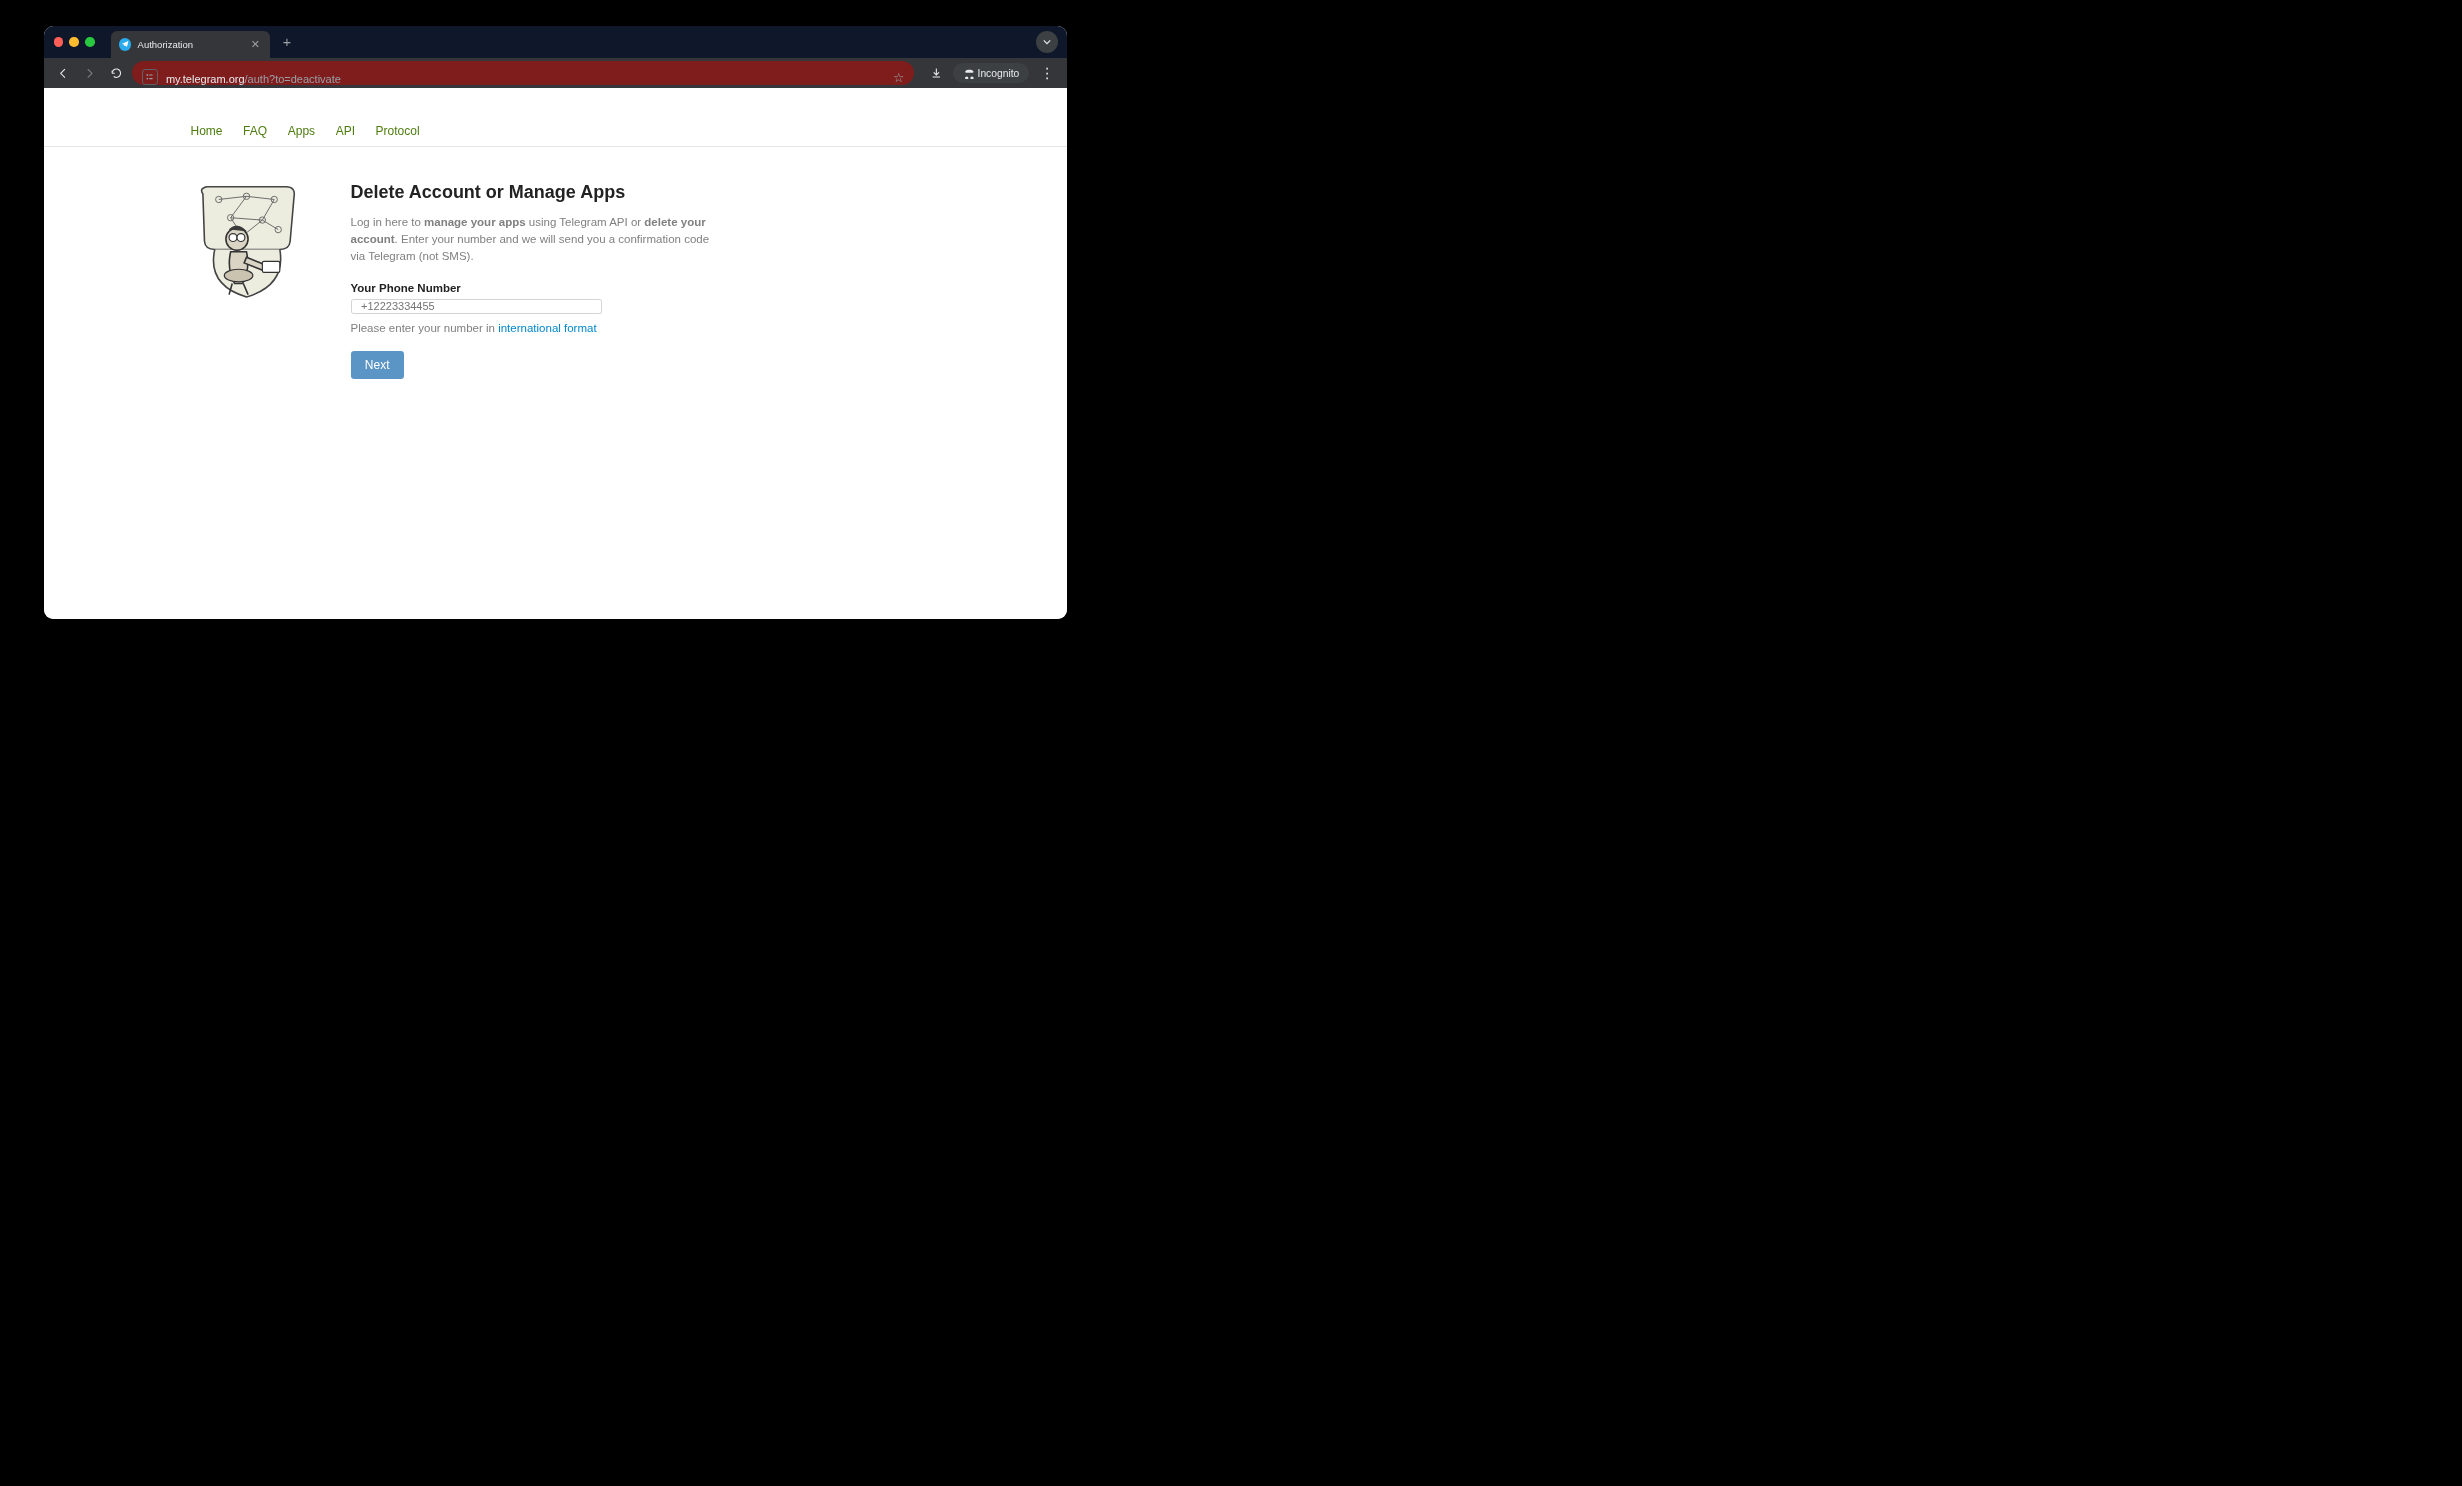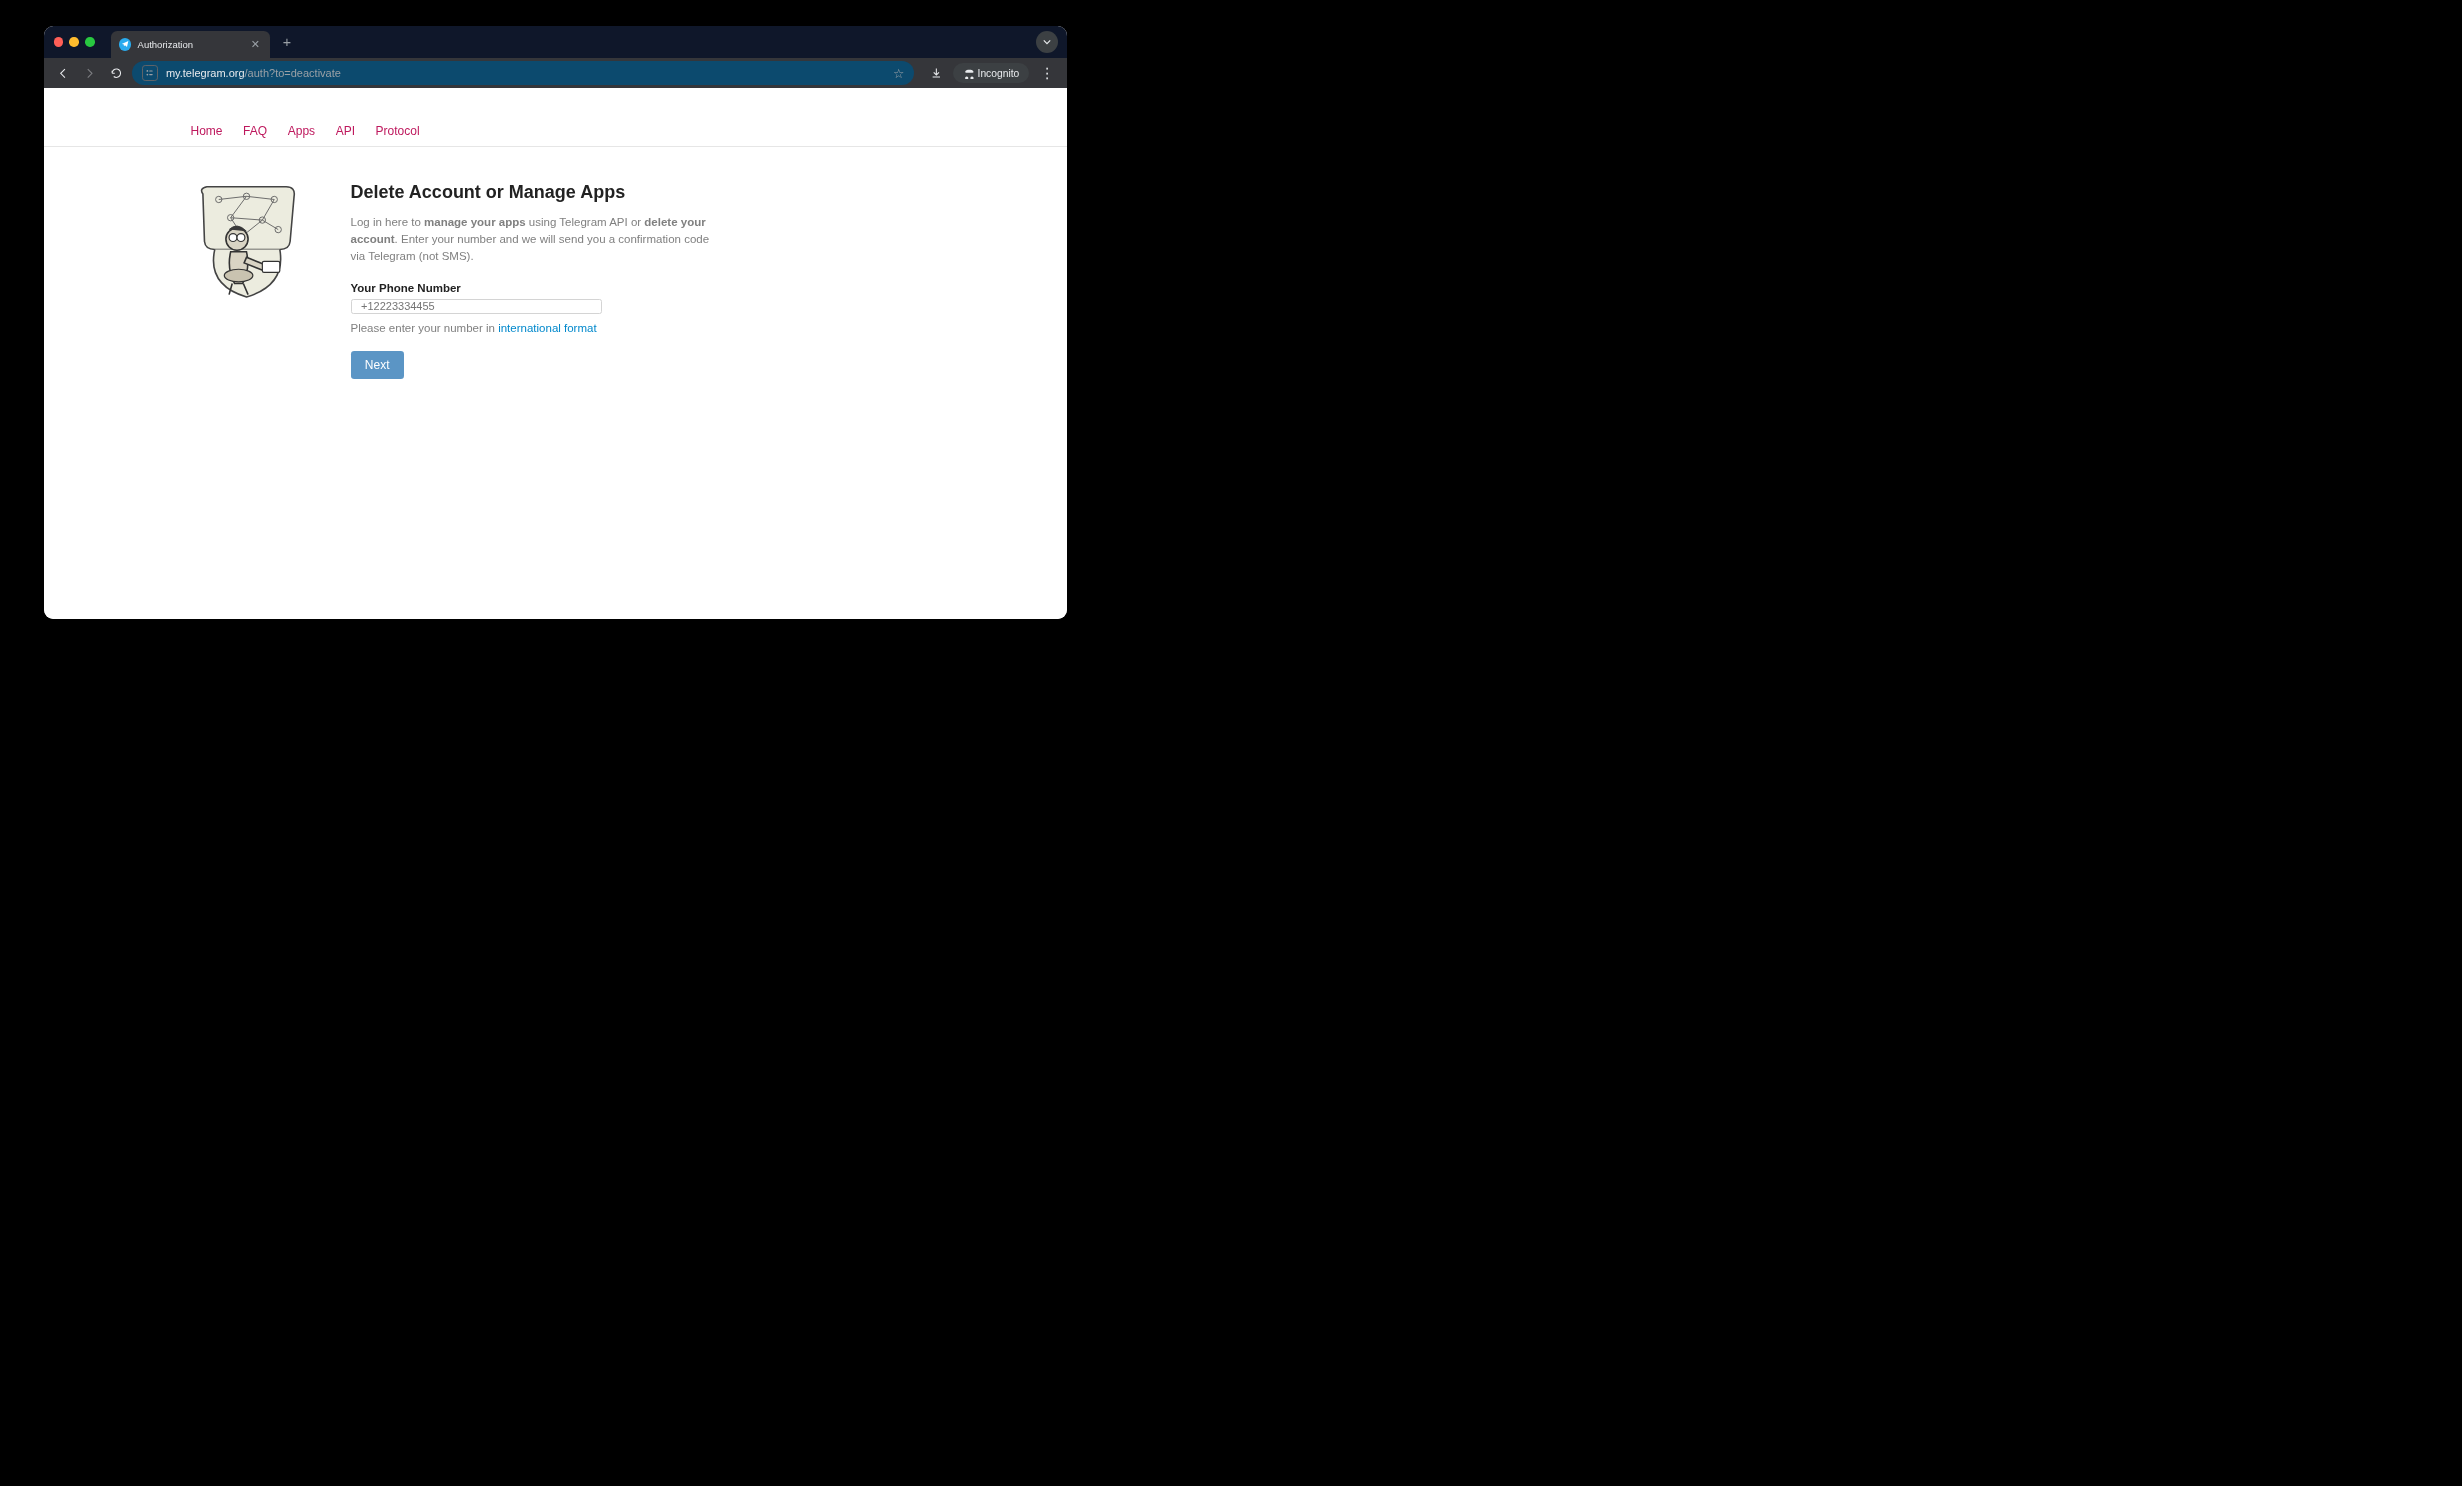--- a/index.html
+++ b/index.html
@@ -87,22 +87,22 @@
       padding:0 8px; gap:4.8px;
     }
     .nav-btn {
       width:22px;height:22px;border-radius:50%;
       display:flex;align-items:center;justify-content:center;
       color:#9aa0a6;cursor:pointer;
     }
     .nav-btn.disabled{opacity:.4;}
     .nav-btn svg{width:12.7px;height:12.7px;stroke:#e8eaed;stroke-width:2;fill:none;}
     .addr-field {
-      flex:1; background:#0c4a6e; border-radius:16px; height:24px;
-      display:flex;align-items:center; padding:0 9.5px; gap:8px; color:#e8eaed;
+      flex:1; background:#7f1d1d; border-radius:16px; height:24px;
+      display:flex;align-items:flex-end; padding:0 9.5px; gap:8px; color:#e8eaed;
       font-size:11px;
     }
     .addr-prefix {
       width:16px;height:16px;display:flex;align-items:center;justify-content:center;
       color:#9aa0a6;font-size:8.7px;border:0.8px solid #5f6368;border-radius:3.2px;
       padding:0 1.6px;
     }
     .addr-text { flex:1; }
     .addr-domain { color:#e8eaed; }
     .addr-path { color:#9aa0a6; }
@@ -131,21 +131,21 @@
       border-bottom:0.8px solid #e6e6e6;
       padding: 0;
     }
     .nav-inner {
       max-width: 762px;
       margin: 0 auto;
       padding: 9.5px 16px 8px 16px;
       display:flex; gap:20.6px;
     }
     .nav-link {
-      color:#be185d; font-size:12px; text-decoration:none; cursor:pointer;
+      color:#4d7c0f; font-size:12px; text-decoration:none; cursor:pointer;
     }
     .content {
       max-width: 762px; margin: 0 auto; padding: 35px 16px;
       display:flex; gap: 33px;
     }
     .illus {
       width:127px; flex:0 0 127px;
     }
     .illus svg { width:111px; height:119px; }
     .main {

